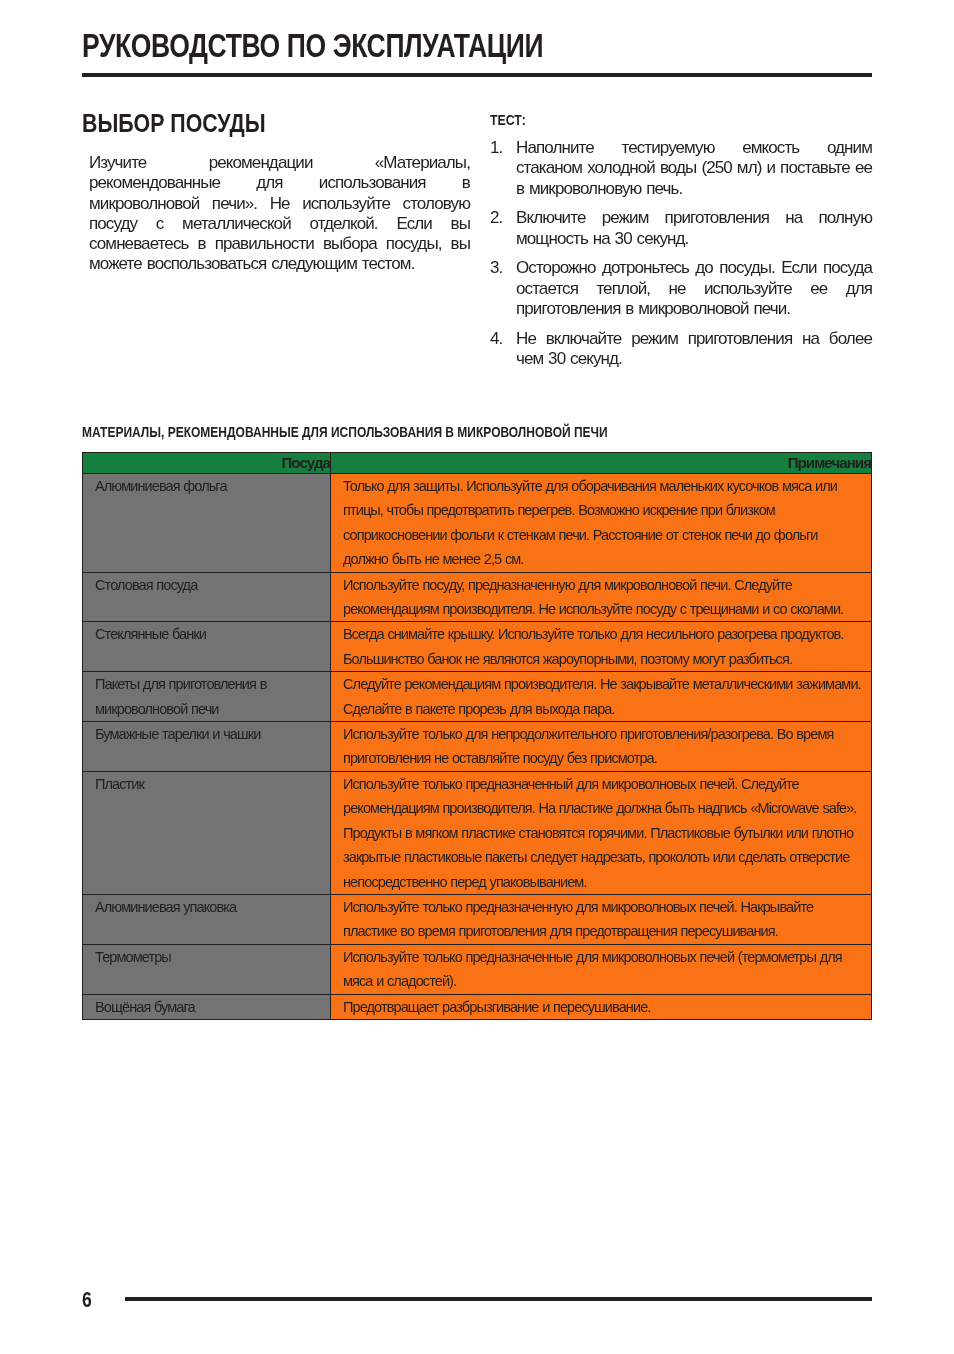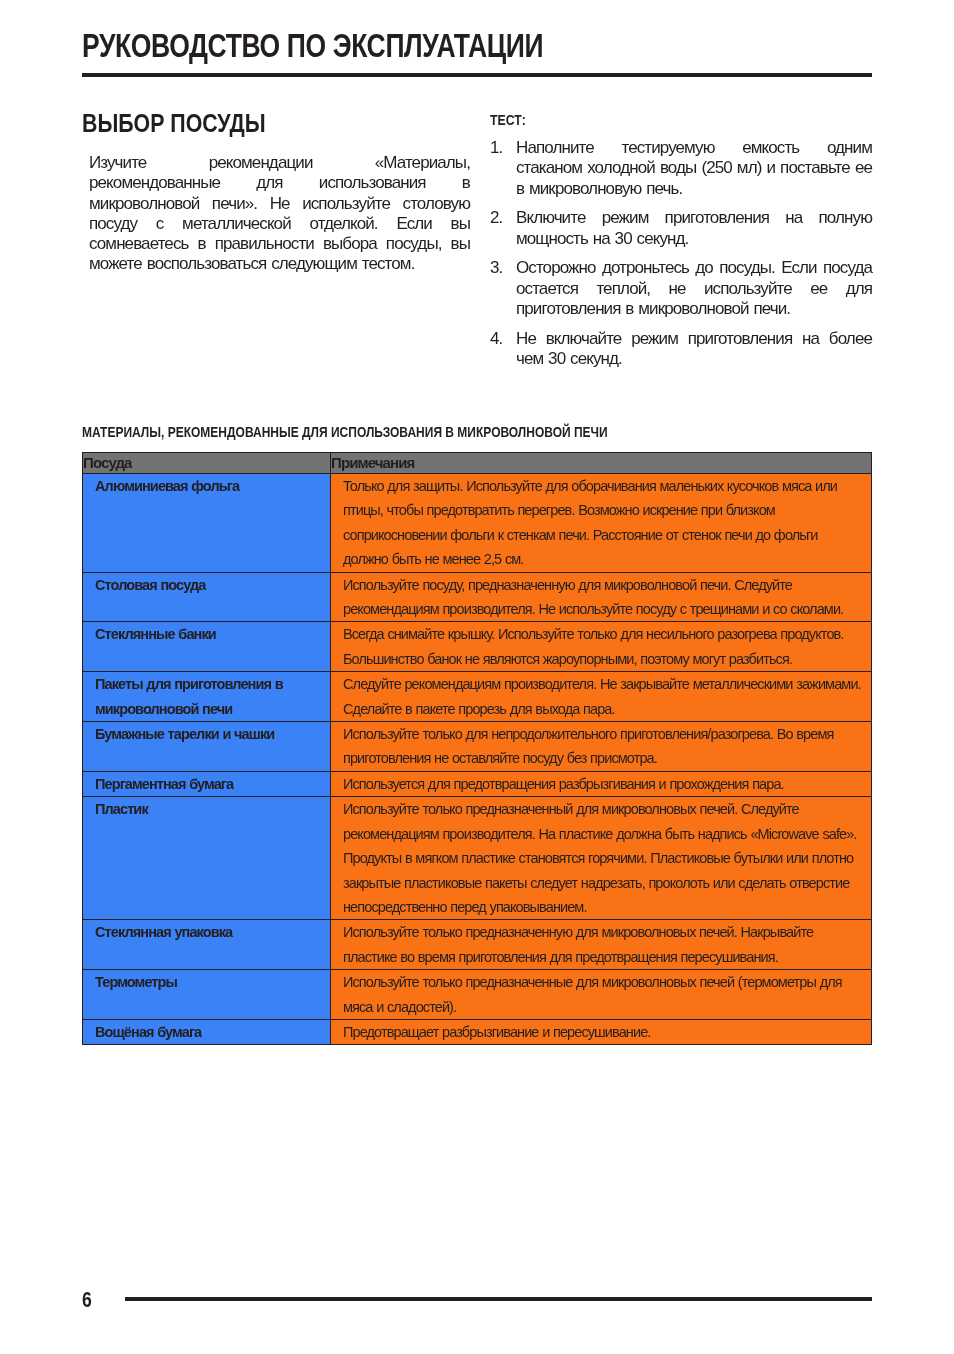--- a/index.html
+++ b/index.html
@@ -62,25 +62,25 @@
       position: absolute; left: 82px; top: 452px; width: 790px;
       border-collapse: collapse;
       font-family: "Liberation Sans", sans-serif;
       font-size: 14.5px;
       letter-spacing: -0.9px; word-spacing: 0.5px;
     }
     table.materials th, table.materials td {
       border: 1.3px solid #231f20; vertical-align: top; padding: 0;
     }
     table.materials th {
-      background: #737373; font-weight: bold; font-size: 15px;
-      text-align: left; height: 20px; line-height: 20px;
+      background: #15803d; font-weight: bold; font-size: 15px;
+      text-align: right; height: 20px; line-height: 20px;
     }
     table.materials td.item {
-      width: 235px; background: #3b82f6; padding-left: 12px; line-height: 24.4px; font-weight: bold;
+      width: 235px; background: #737373; padding-left: 12px; line-height: 24.4px;
     }
     table.materials td.note {
       background: #f97316; padding-left: 12px; line-height: 24.4px; padding-right: 6px;
     }
     .page-number {
       position: absolute; left: 82px; top: 1287px;
       font-family: "Liberation Sans", sans-serif;
       font-weight: bold; font-size: 22px;
       transform: scaleX(0.8); transform-origin: left top;
       margin: 0;
@@ -141,29 +141,25 @@
     </tr>
     <tr>
       <td class="item">Пакеты для приготовления в микроволновой печи</td>
       <td class="note">Следуйте рекомендациям производителя. Не закрывайте металлическими зажимами. Сделайте в пакете прорезь для выхода пара.</td>
     </tr>
     <tr>
       <td class="item">Бумажные тарелки и чашки</td>
       <td class="note">Используйте только для непродолжительного приготовления/разогрева. Во время приготовления не оставляйте посуду без присмотра.</td>
     </tr>
     <tr>
-      <td class="item">Пергаментная бумага</td>
-      <td class="note">Используется для предотвращения разбрызгивания и прохождения пара.</td>
-    </tr>
-    <tr>
       <td class="item">Пластик</td>
       <td class="note">Используйте только предназначенный для микроволновых печей. Следуйте рекомендациям производителя. На пластике должна быть надпись «Microwave safe». Продукты в мягком пластике становятся горячими. Пластиковые бутылки или плотно закрытые пластиковые пакеты следует надрезать, проколоть или сделать отверстие непосредственно перед упаковыванием.</td>
     </tr>
     <tr>
-      <td class="item">Стеклянная упаковка</td>
+      <td class="item">Алюминиевая упаковка</td>
       <td class="note">Используйте только предназначенную для микроволновых печей. Накрывайте пластике во время приготовления для предотвращения пересушивания.</td>
     </tr>
     <tr>
       <td class="item">Термометры</td>
       <td class="note">Используйте только предназначенные для микроволновых печей (термометры для мяса и сладостей).</td>
     </tr>
     <tr>
       <td class="item">Вощёная бумага</td>
       <td class="note">Предотвращает разбрызгивание и пересушивание.</td>
     </tr>

